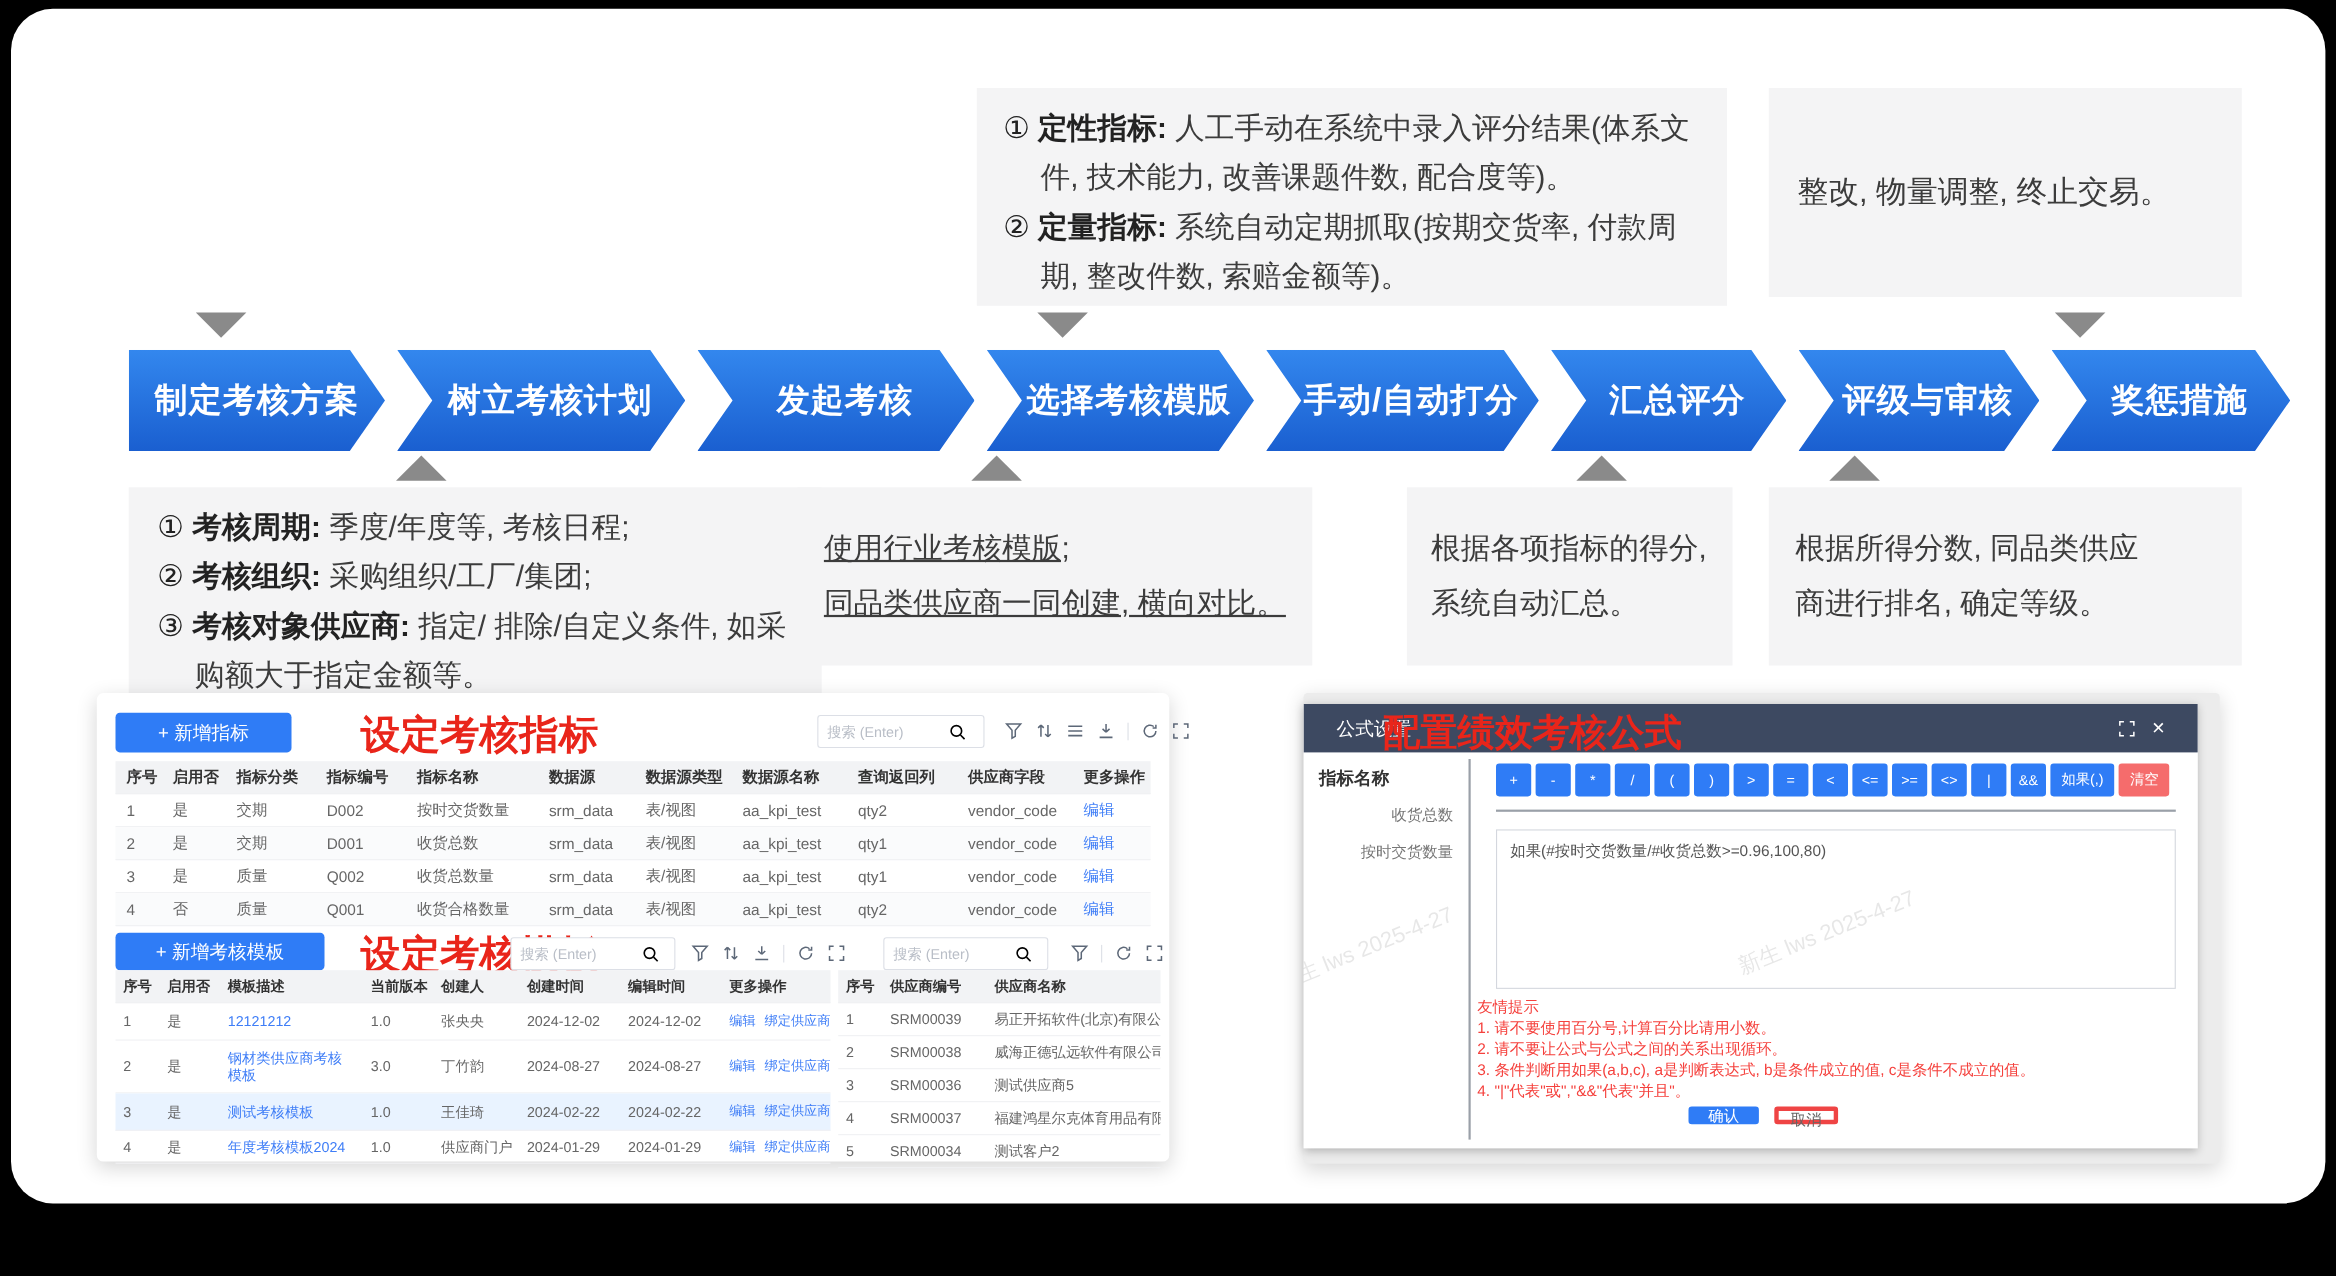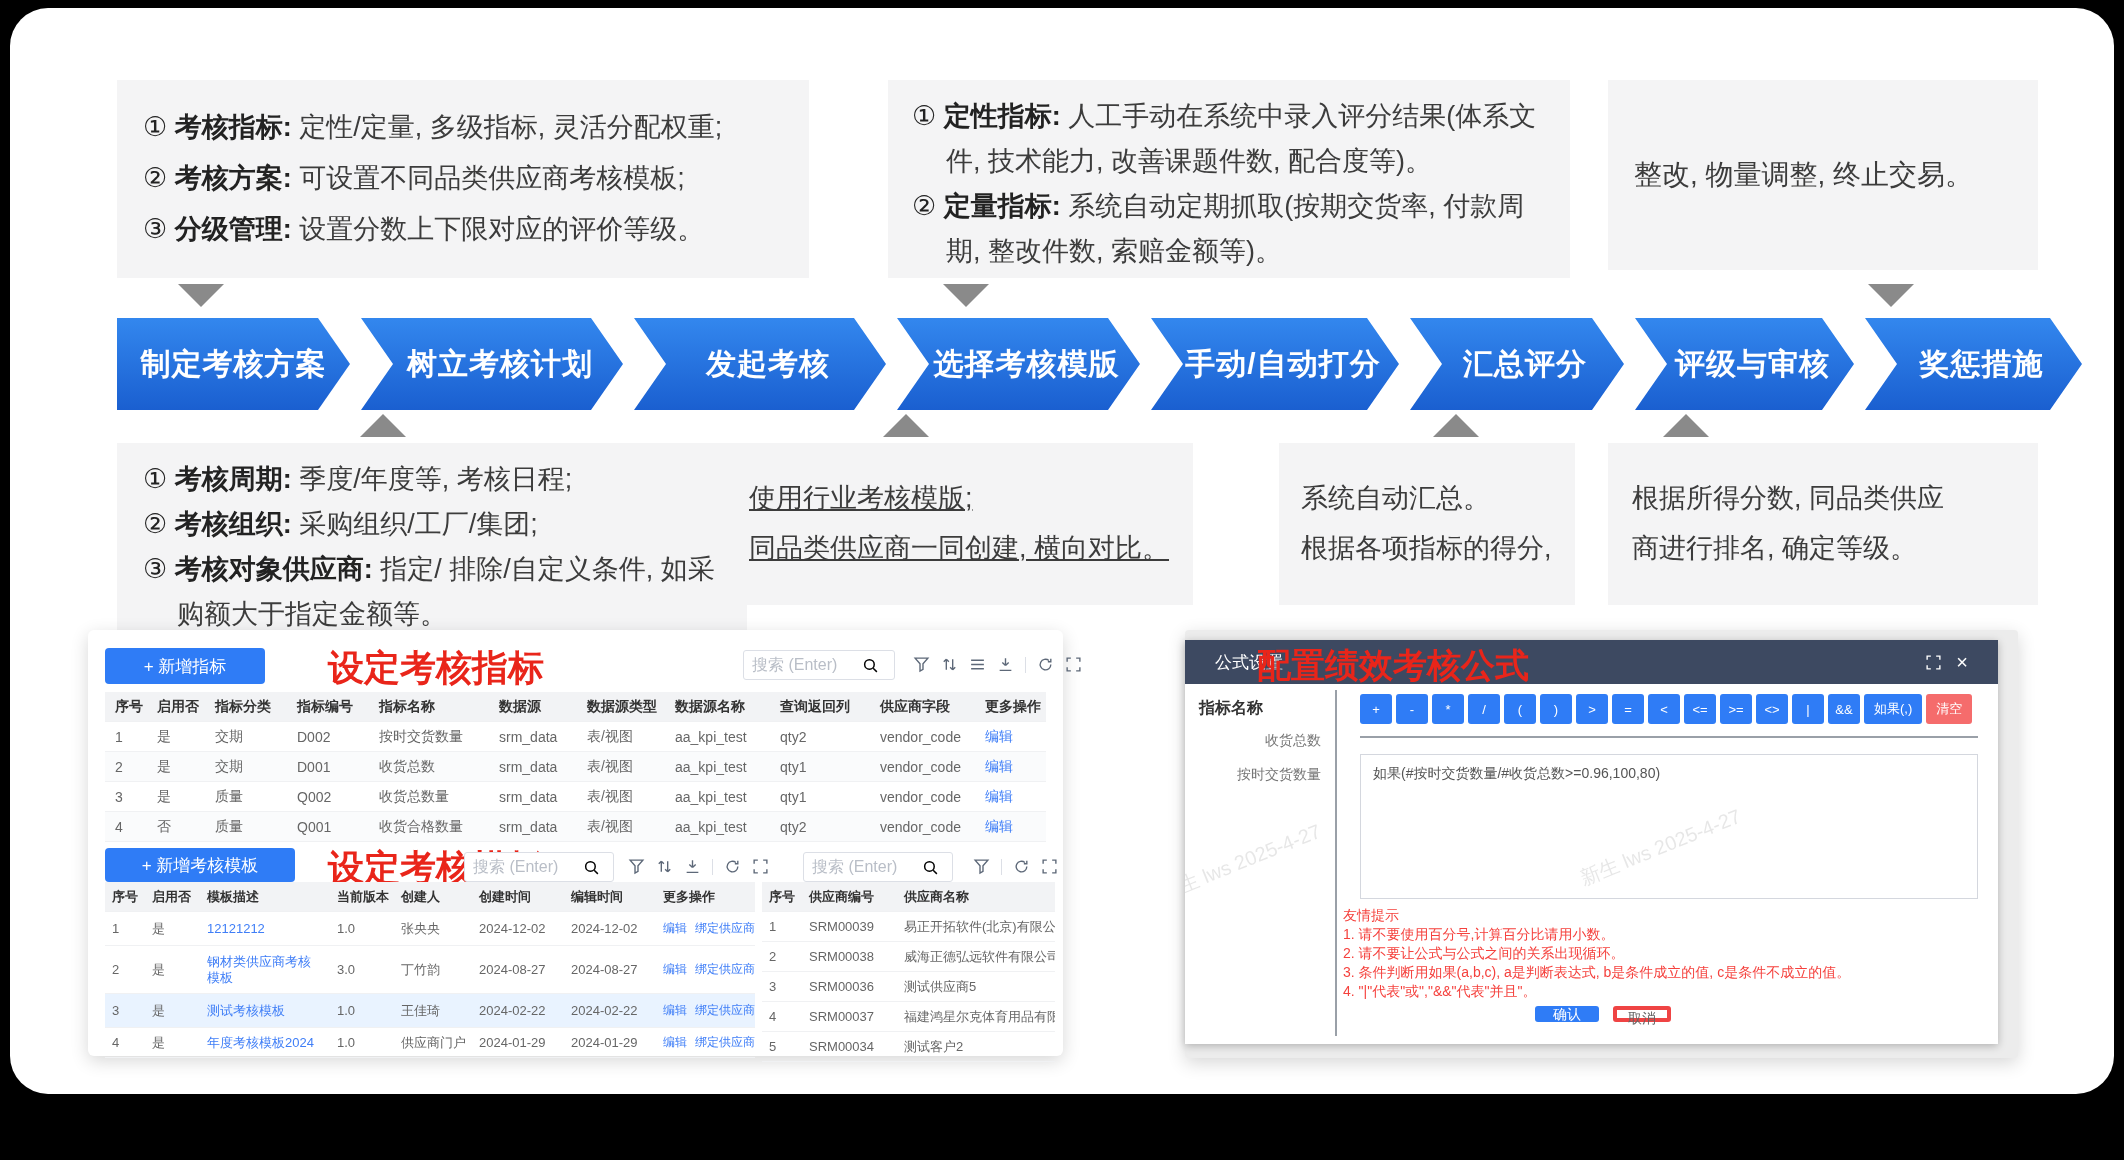--- a/index.html
+++ b/index.html
@@ -26,21 +26,21 @@
           padding-left:16px; }
   .chev.first { clip-path:polygon(0 0, calc(100% - 32px) 0, 100% 50%, calc(100% - 32px) 100%, 0 100%); padding-left:0; }
 
   
   .panel { position:absolute; background:#fff; border-radius:6px; box-shadow:0 5px 18px rgba(0,0,0,.16); }
 
   .btn-blue { background:#2f7cf6; color:#fff; border:none; border-radius:4px; font-size:17px; font-family:inherit; cursor:pointer; }
   .red-cap { position:absolute; color:#e9251a; font-size:36px; font-weight:bold; white-space:nowrap; }
 
   .search { position:absolute; display:flex; align-items:center; height:30px; border:1px solid #dcdfe6; border-radius:3px; background:#fff; padding:0 8px; }
-  .search input { border:none; outline:none; font-size:16px; color:#7f1d1d; width:110px; font-family:inherit; background:transparent; }
+  .search input { border:none; outline:none; font-size:13px; color:#7f1d1d; width:110px; font-family:inherit; background:transparent; }
   .search input::placeholder { color:#b9bec7; }
   .tools { position:absolute; display:flex; align-items:center; gap:11px; color:#5d6878; }
   .tico { width:17px; height:17px; display:block; }
   .tdiv { width:1px; height:16px; background:#dcdfe6; }
 
   .tbl { position:absolute; font-size:14px; }
   .trow { display:grid; align-items:stretch; border-bottom:1px solid #f0f1f3; }
   .trow.head { background:#f2f3f5; }
   .trow.head .cell { color:#333; font-weight:bold; }
   .cell { padding:0 10px; color:#666; display:flex; align-items:center; white-space:nowrap; overflow:hidden; text-overflow:ellipsis; min-height:29px; }
@@ -77,25 +77,20 @@
   .fm-btn { position:absolute; top:322px; height:16px; border-radius:3px; font-size:14px; font-family:inherit; cursor:pointer; }
   #btn-confirm { left:350px; width:64px; background:#2f7cf6; color:#fff; border:none; }
   #btn-cancel { left:428px; width:58px; background:#fff; color:#666; border:4px solid #ef4444; }
 </style>
 </head>
 <body>
 
 <div id="stage">
   <div id="card"></div>
 
-  <div class="gbox" style="left:117px;top:80px;width:692px;height:198px;padding:22px 10px 0 26px;line-height:51px;">
-    <div class="ln"><span class="b">①</span> <span class="k">考核指标:</span> <span>定性/定量, 多级指标, 灵活分配权重;</span></div>
-    <div class="ln"><span class="b">②</span> <span class="k">考核方案:</span> <span>可设置不同品类供应商考核模板;</span></div>
-    <div class="ln"><span class="b">③</span> <span class="k">分级管理:</span> <span>设置分数上下限对应的评价等级。</span></div>
-  </div>
 
   <div class="gbox" style="left:888px;top:80px;width:682px;height:198px;padding:14px 18px 0 24px;line-height:45px;">
     <div class="ln"><span class="b">①</span> <span class="k">定性指标:</span> <span>人工手动在系统中录入评分结果(体系文件, 技术能力, 改善课题件数, 配合度等)。</span></div>
     <div class="ln"><span class="b">②</span> <span class="k">定量指标:</span> <span>系统自动定期抓取(按期交货率, 付款周期, 整改件数, 索赔金额等)。</span></div>
   </div>
 
   <div class="gbox" style="left:1608px;top:80px;width:430px;height:190px;display:flex;align-items:center;padding-left:26px;font-size:28px;">
     <span>整改, 物量调整, 终止交易。</span>
   </div>
 
@@ -140,22 +135,22 @@
     <div class="ln"><span class="b">②</span> <span class="k">考核组织:</span> <span>采购组织/工厂/集团;</span></div>
     <div class="ln"><span class="b">③</span> <span class="k">考核对象供应商:</span> <span>指定/ 排除/自定义条件, 如采购额大于指定金额等。</span></div>
   </div>
 
   <div class="gbox" style="left:725px;top:443px;width:468px;height:162px;padding:30px 10px 0 24px;line-height:50px;text-decoration:underline;">
     <div>使用行业考核模版;</div>
     <div>同品类供应商一同创建, 横向对比。</div>
   </div>
 
   <div class="gbox" style="left:1279px;top:443px;width:296px;height:162px;padding:30px 8px 0 22px;line-height:50px;">
+    <div>根据各项指标的得分,</div>
     <div>系统自动汇总。</div>
-    <div>根据各项指标的得分,</div>
   </div>
 
   <div class="gbox" style="left:1608px;top:443px;width:430px;height:162px;padding:30px 8px 0 24px;line-height:50px;">
     <div>根据所得分数, 同品类供应</div>
     <div>商进行排名, 确定等级。</div>
   </div>
 
   <div class="panel" style="left:88px;top:630px;width:975px;height:426px;">
 
     <button class="btn-blue" style="position:absolute;left:17px;top:18px;width:160px;height:36px;">+ 新增指标</button>

